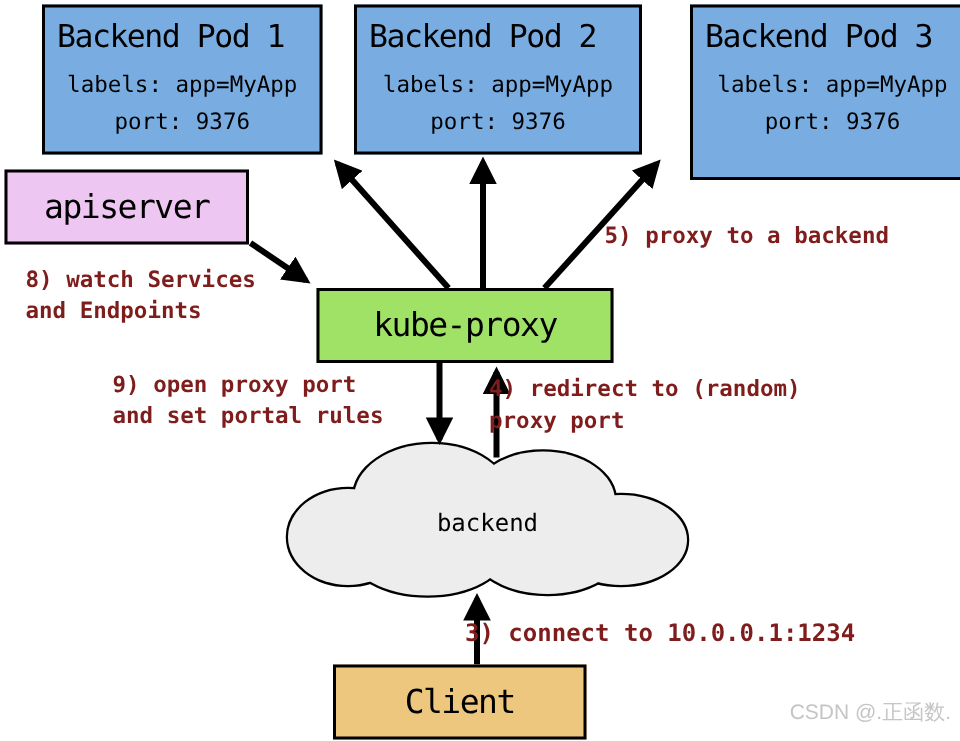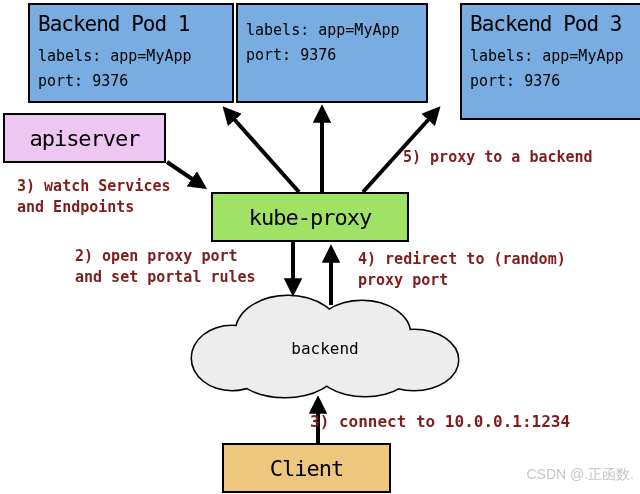--- a/index.html
+++ b/index.html
@@ -12,21 +12,21 @@
   }
   .overlay{position:absolute;left:0;top:0;width:640px;height:494px;}
   .box{
     position:absolute;
     border:2px solid var(--border);
     box-sizing:border-box;
     color:#000;
   }
   .pod{background:var(--pod_fill);padding:6px 8px;}
   .pod-title{font-size:21px;line-height:26px;letter-spacing:-1px;white-space:nowrap;}
-  .pod-line{font-size:15px;line-height:22px;margin-top:3px;white-space:nowrap;}
+  .pod-line{font-size:15px;line-height:22px;margin-top:3px;white-space:nowrap;text-align:center;}
   .pod-line.first{margin-top:8px;}
   .node-label{
     display:flex;align-items:center;justify-content:center;
     font-size:22px;letter-spacing:-1px;
   }
   .apiserver{background:var(--apiserver_fill);}
   .kubeproxy{background:var(--kube_proxy_fill);}
   .client{background:var(--client_fill);}
   .annot{
     position:absolute;
@@ -80,27 +80,28 @@
       <line x1="167" y1="162" x2="204" y2="187" marker-end="url(#ah)"></line>
       <line x1="299" y1="192" x2="225" y2="109" marker-end="url(#ah)"></line>
       <line x1="322" y1="192" x2="322" y2="108" marker-end="url(#ah)"></line>
       <line x1="363" y1="192" x2="438" y2="109" marker-end="url(#ah)"></line>
       <line x1="293" y1="242" x2="293" y2="293" marker-end="url(#ah)"></line>
       <line x1="331" y1="305" x2="331" y2="248" marker-end="url(#ah)"></line>
       <line x1="318" y1="443" x2="318" y2="399" marker-end="url(#ah)"></line>
     </g>
   </svg>
 
-  <div class="box pod" style="left:28px;top:3px;width:206px;height:100px;">
+  <div class="box pod" style="left:28px;top:3px;width:187px;height:100px;">
     <div class="pod-title">Backend Pod 1</div>
     <div class="pod-line first">labels: app=MyApp</div>
     <div class="pod-line">port: 9376</div>
   </div>
 
   <div class="box pod" style="left:236px;top:3px;width:192px;height:100px;">
+    <div class="pod-title">Backend Pod 2</div>
     <div class="pod-line first">labels: app=MyApp</div>
     <div class="pod-line">port: 9376</div>
   </div>
 
   <div class="box pod" style="left:460px;top:3px;width:190px;height:117px;">
     <div class="pod-title">Backend Pod 3</div>
     <div class="pod-line first">labels: app=MyApp</div>
     <div class="pod-line">port: 9376</div>
   </div>
 
@@ -111,24 +112,24 @@
   <div class="box node-label kubeproxy" style="left:211px;top:192px;width:198px;height:50px;">
     <span>kube-proxy</span>
   </div>
 
   <div class="iptables-label">backend</div>
 
   <div class="box node-label client" style="left:222px;top:443px;width:169px;height:50px;">
     <span>Client</span>
   </div>
 
-  <div class="annot" style="left:17px;top:176px;">3) watch Services
+  <div class="annot" style="left:17px;top:176px;">8) watch Services
 and Endpoints</div>
-  <div class="annot" style="left:75px;top:246px;">2) open proxy port
+  <div class="annot" style="left:75px;top:246px;">9) open proxy port
 and set portal rules</div>
   <div class="annot big" style="left:262px;top:411px;margin-left:48px;">3) connect to 10.0.0.1:1234</div>
-  <div class="annot" style="left:358px;top:249px;">4) redirect to (random)
+  <div class="annot" style="left:326px;top:249px;">4) redirect to (random)
 proxy port</div>
   <div class="annot" style="left:403px;top:147px;">5) proxy to a backend</div>
 
   <div class="watermark">CSDN @.正函数.</div>
 
 </div>
 
 </body></html>

